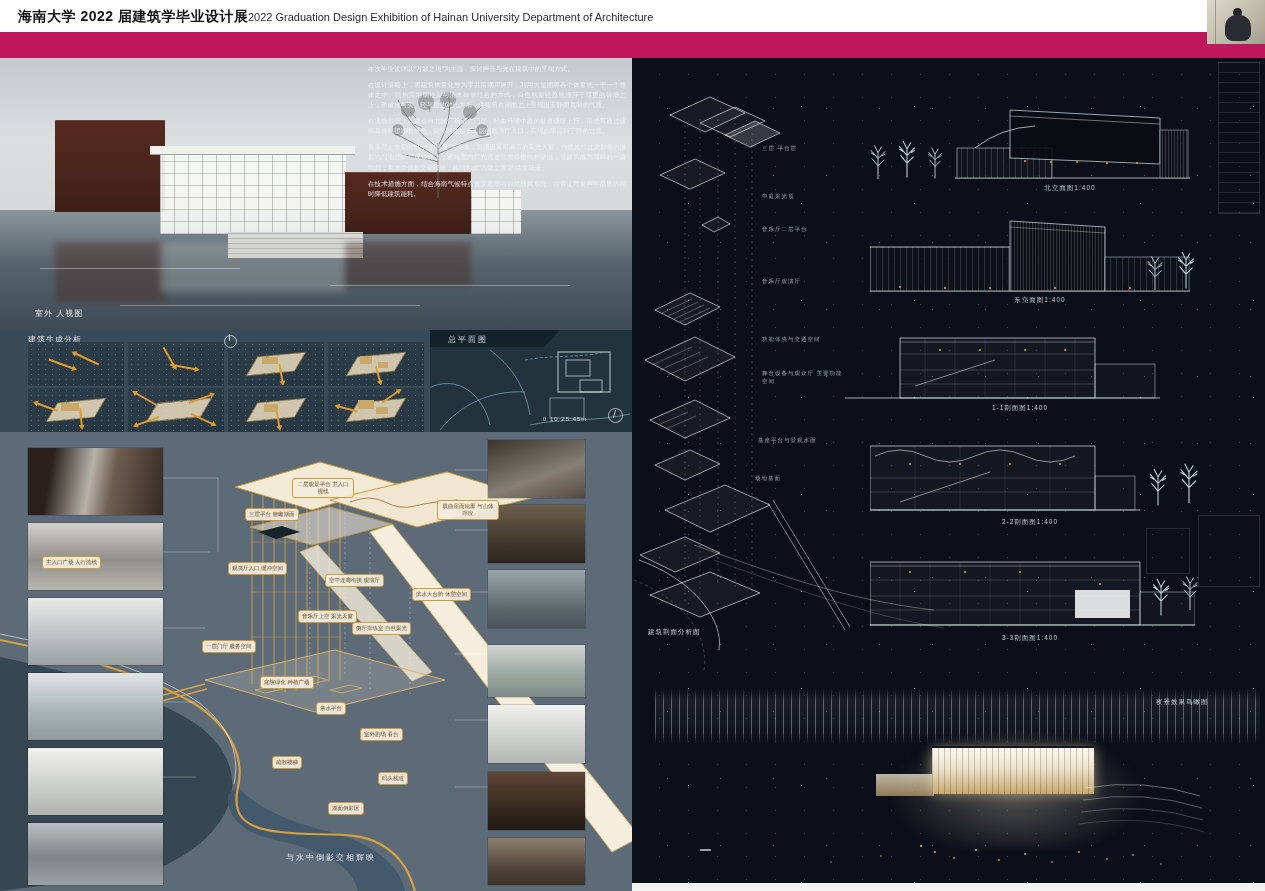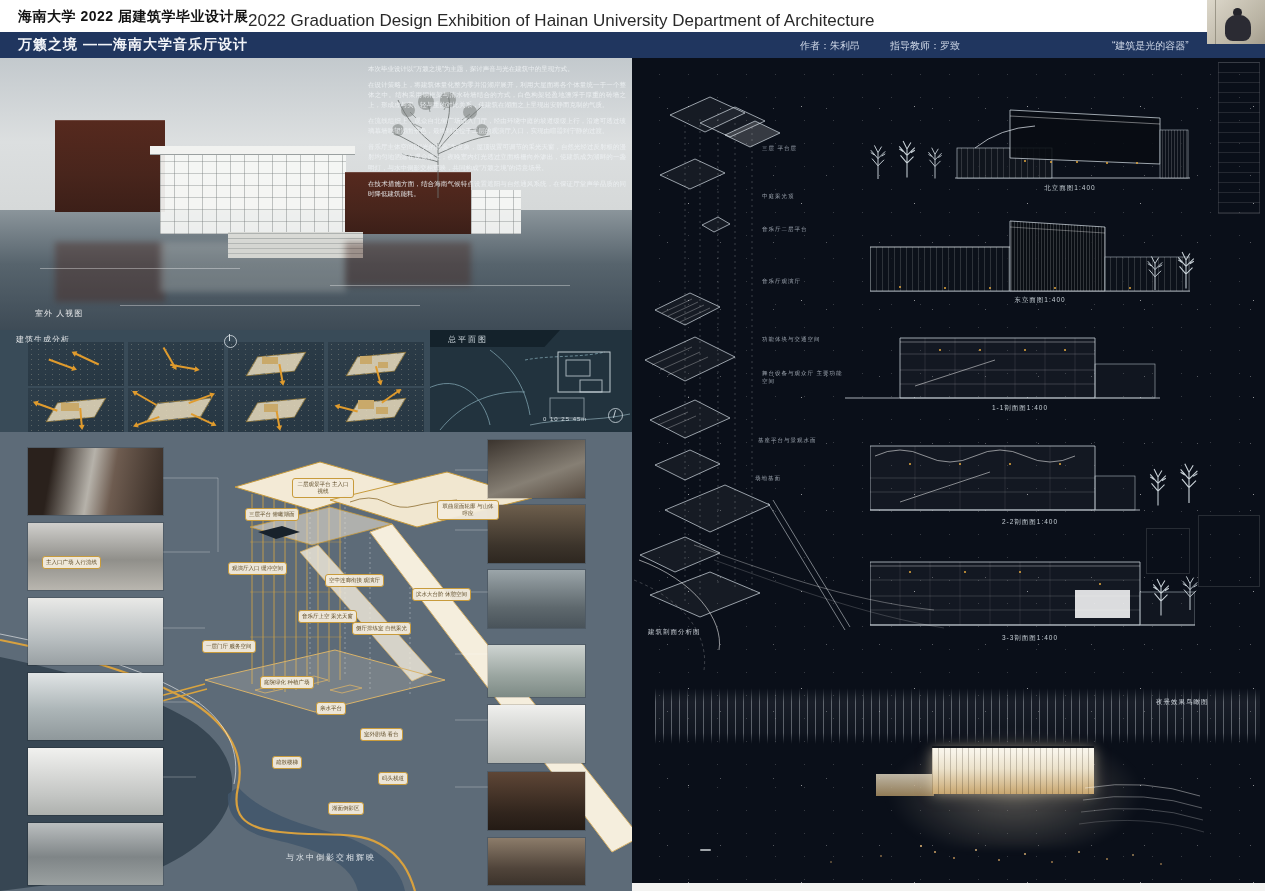--- a/index.html
+++ b/index.html
@@ -2,21 +2,21 @@
 <html><head>
 <meta charset="utf-8">
 <style>
   html,body{margin:0;padding:0;background:#888;}
   #board{position:relative;width:1265px;height:891px;overflow:hidden;background:#be185d;
          font-family:"Liberation Sans","DejaVu Sans",sans-serif;}
   .abs{position:absolute;}
   
   #hdr{left:0;top:0;width:1265px;height:32px;background:#ffffff;}
   #hdr .zh{left:18px;top:8px;font-size:14px;font-weight:bold;color:#141414;letter-spacing:.5px;}
-  #hdr .en{left:248px;top:11px;font-size:17px;color:#2a2a2a;}
+  #hdr .en{left:248px;top:11px;font-size:11px;color:#2a2a2a;}
   #tbar{left:0;top:32px;width:1265px;height:26px;background:#20365f;}
   #tbar .pt{left:18px;top:4px;font-size:14px;font-weight:bold;color:#f2f4f8;letter-spacing:1px;}
   #tbar .meta{top:7px;font-size:10px;color:#cdd6e6;}
   #corner-photo{right:0;top:0;width:58px;height:44px;background:linear-gradient(135deg,#ddd8cb,#b9b3a3 70%,#a49d8d);overflow:hidden;}
   #corner-photo .p1{position:absolute;left:26px;top:8px;width:9px;height:9px;border-radius:50%;background:#23232a;}
   #corner-photo .p2{position:absolute;left:18px;top:15px;width:26px;height:26px;border-radius:45% 45% 30% 30%;background:#2b2b33;}
   #corner-photo .wf{position:absolute;left:8px;top:0;width:1px;height:44px;background:rgba(120,115,100,.6);}
   
   #hero-sky{left:0;top:58px;width:632px;height:152px;background:linear-gradient(180deg,#c3c9cd,#dcdfe0 55%,#d6d9d9);}
   #hero-water{left:0;top:210px;width:632px;height:120px;background:linear-gradient(180deg,#8b959b,#57646d 45%,#3e4b56);}
@@ -100,26 +100,20 @@
     </symbol>
   </defs>
 </svg>
 
 <div id="board">
 
   <div id="hdr" class="abs">
     <div class="abs zh">海南大学 2022 届建筑学毕业设计展</div>
     <div class="abs en">2022 Graduation Design Exhibition of Hainan University Department of Architecture</div>
   </div>
-  <div id="tbar" class="abs">
-    <div class="abs pt">万籁之境 ——海南大学音乐厅设计</div>
-    <div class="abs meta" style="left:800px;">作者：朱利昂</div>
-    <div class="abs meta" style="left:890px;">指导教师：罗致</div>
-    <div class="abs meta" style="left:1112px;">“建筑是光的容器”</div>
-  </div>
   <div id="corner-photo" class="abs">
     <div class="wf"></div>
     <div class="p1"></div>
     <div class="p2"></div>
   </div>
 
   <div id="hero-sky" class="abs"></div>
   <div id="hero-water" class="abs"></div>
   <div class="abs brick" style="left:55px;top:120px;width:110px;height:92px;"></div>
   <div class="abs frame" style="left:160px;top:154px;width:186px;height:80px;"></div>
@@ -155,21 +149,21 @@
   <div id="desc" class="abs">
     <p>本次毕业设计以“万籁之境”为主题，探讨声音与光在建筑中的呈现方式。</p>
     <p>在设计策略上，将建筑体量化整为零并沿湖岸展开，利用大屋面将各个体量统一于一个整体之中。结构采用钢框架与清水砖墙结合的方式，白色构架轻盈地漂浮于厚重的砖墙之上，形成虚与实、轻与重的对比关系，使建筑在湖面之上呈现出安静而克制的气质。</p>
     <p>在流线组织上，观众自北侧广场进入门厅，经由环绕中庭的坡道缓缓上行，沿途可透过玻璃幕墙眺望湖面景色，最终到达位于二层的观演厅入口，实现由喧嚣到宁静的过渡。</p>
     <p>音乐厅主体空间以“光的容器”为意象，屋顶设置可调节的采光天窗，自然光经过反射板的漫射均匀地洒落在观众席上；夜晚室内灯光透过立面格栅向外渗出，使建筑成为湖畔的一盏明灯，与水中倒影交相辉映，共同构成“万籁之境”的诗意场景。</p>
     <p>在技术措施方面，结合海南气候特点设置遮阳与自然通风系统，在保证厅堂声学品质的同时降低建筑能耗。</p>
   </div>
   <div class="abs viewlbl" style="left:35px;top:308px;">室外 人视图</div>
 
   <div id="genstrip" class="abs">
-    <div class="abs viewlbl" style="left:16px;top:4px;">建筑生成分析</div>
+    <div class="abs viewlbl" style="left:28px;top:4px;">建筑生成分析</div>
     <div class="gtile" style="left:28px;top:12px;">
         <div class="gspeck"></div>
         <div class="garr" style="left:20px;top:21px;width:26px;transform:rotate(20deg);"></div>
         <div class="garr" style="left:46px;top:16px;width:26px;transform:rotate(-155deg);"></div>
       </div>
     <div class="gtile" style="left:128px;top:12px;">
         <div class="gspeck"></div>
         <div class="garr" style="left:30px;top:14px;width:22px;transform:rotate(60deg);"></div>
         <div class="garr" style="left:42px;top:24px;width:26px;transform:rotate(10deg);"></div>
       </div>

